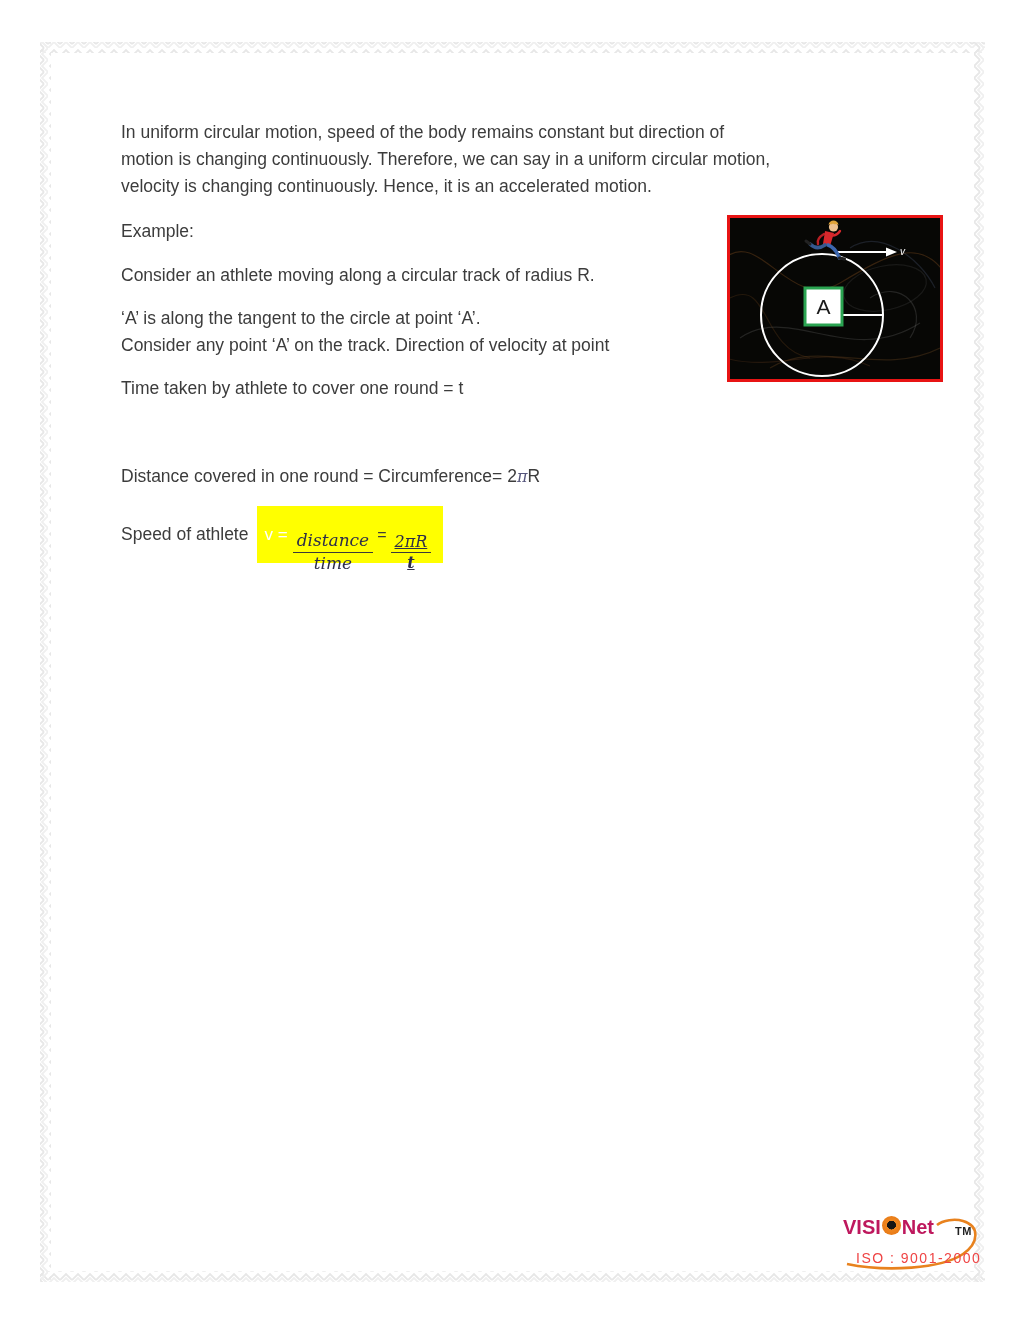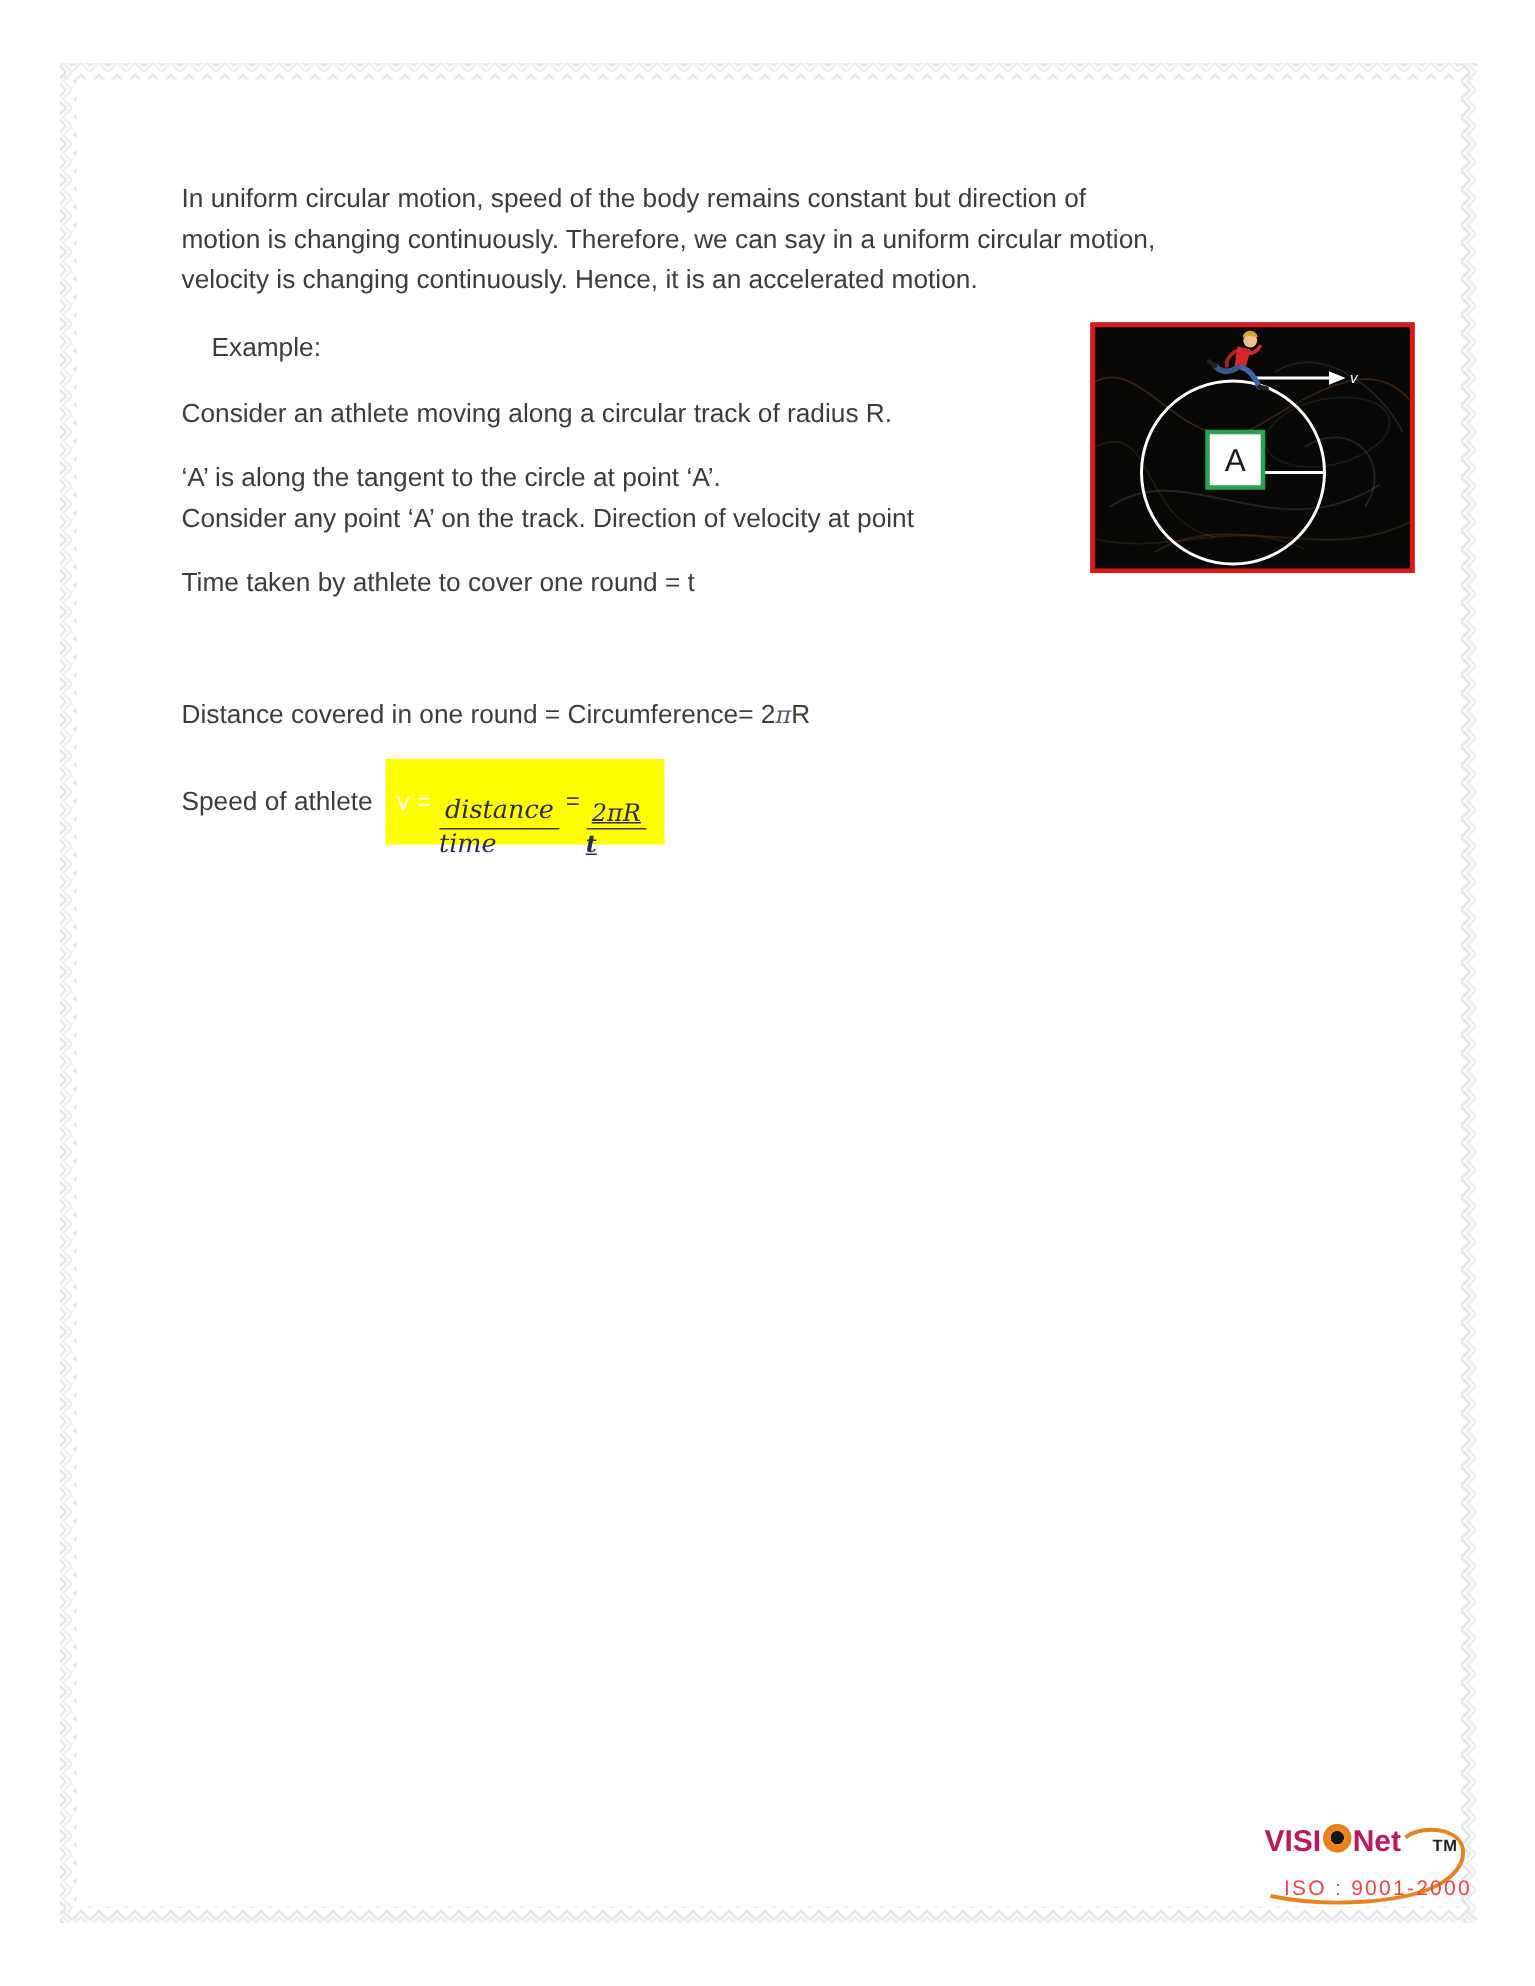--- a/index.html
+++ b/index.html
@@ -1,32 +1,32 @@
 <!DOCTYPE html>
 <html><head>
 <meta charset="utf-8">
 <style>
   html,body{margin:0;padding:0;background:#ffffff;}
   .page{position:relative;width:1023px;height:1324px;background:#ffffff;overflow:hidden;
         font-family:"Liberation Sans",sans-serif;padding-left:20px;}
   .zz{position:absolute;left:0;top:0;width:1023px;height:1324px;pointer-events:none;}
   .p{position:absolute;left:121px;color:#3c3c3c;font-size:17.5px;line-height:27px;white-space:nowrap;}
   .p1{top:119px;}
-  .example{top:218px;margin-left:20px;}
+  .example{top:218px;}
   .p2{top:262px;}
   .p3{top:305px;}
   .p4{top:375px;}
   .p5{top:463px;}
   .pi{font-family:"DejaVu Serif",serif;font-style:italic;color:#56567c;font-size:16px;}
   .speedrow{position:absolute;left:121px;top:506px;height:57px;display:flex;align-items:center;
             color:#3c3c3c;font-size:17.5px;white-space:nowrap;}
   .fbox{display:flex;align-items:center;background:#ffff00;height:57px;margin-left:9px;
         padding:0 12px 0 7px;}
   .lhs{color:#ffffff;font-size:17px;margin-right:5px;}
-  .frac{display:flex;flex-direction:column;font-family:"DejaVu Serif",serif;
+  .frac{display:flex;flex-direction:column;align-items:center;font-family:"DejaVu Serif",serif;
         font-style:italic;color:#2d2d49;line-height:1.15;margin-top:36px;}
   .frac .num{border-bottom:1.6px solid #3a3a3a;padding:0 4px 1px;}
   .frac .den{padding-top:1px;}
   .f1{font-size:17px;}
   .f2{font-size:16px;text-decoration:underline;}
   .f2 .den{font-weight:bold;}
   .eq{color:#3c3c3c;margin:0 4px;font-size:16px;}
   .figure{position:absolute;left:727px;top:215px;width:210px;height:161px;
           border:3px solid #e81414;background:#070705;}
   .figure svg{position:absolute;left:0;top:0;}

